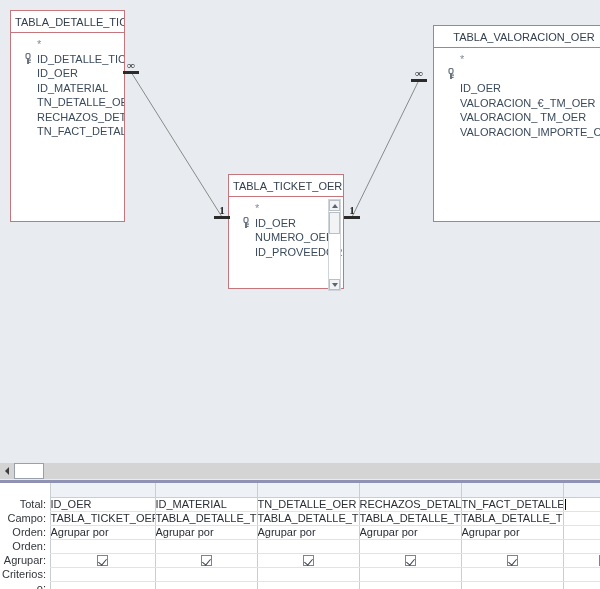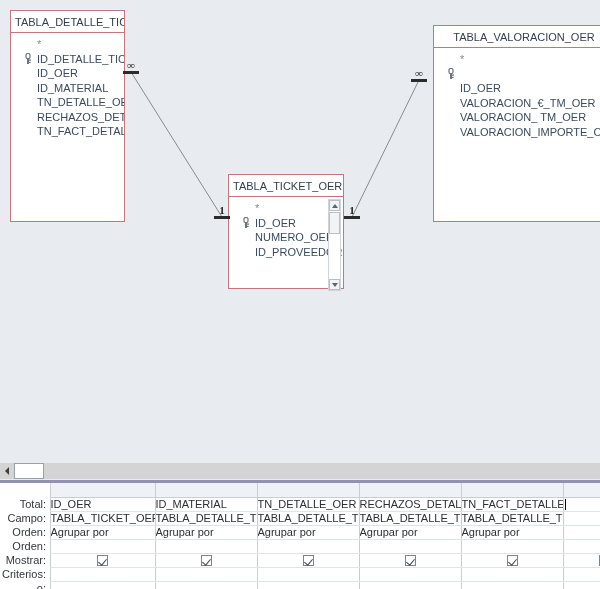--- a/index.html
+++ b/index.html
@@ -409,21 +409,21 @@
           <td class="rowlabel">Orden:</td>
           <td class="gap"></td>
           <td class="cell first" style="width: 105px;"><span></span></td>
           <td class="cell" style="width: 102px;"><span></span></td>
           <td class="cell" style="width: 102px;"><span></span></td>
           <td class="cell" style="width: 102px;"><span></span></td>
           <td class="cell" style="width: 102px;"><span></span></td>
           <td class="cell" style="width: 83px;"><span></span></td>
         </tr>
         <tr>
-          <td class="rowlabel">Mostrar:</td>
+          <td class="rowlabel">Agrupar:</td>
           <td class="gap"></td>
           <td class="cell first check-cell" style="width: 105px;"><span class="chk on"></span></td>
           <td class="cell check-cell" style="width: 102px;"><span class="chk on"></span></td>
           <td class="cell check-cell" style="width: 102px;"><span class="chk on"></span></td>
           <td class="cell check-cell" style="width: 102px;"><span class="chk on"></span></td>
           <td class="cell check-cell" style="width: 102px;"><span class="chk on"></span></td>
           <td class="cell check-cell" style="width: 83px;"><span class="chk"></span></td>
         </tr>
         <tr>
           <td class="rowlabel">Criterios:</td>

